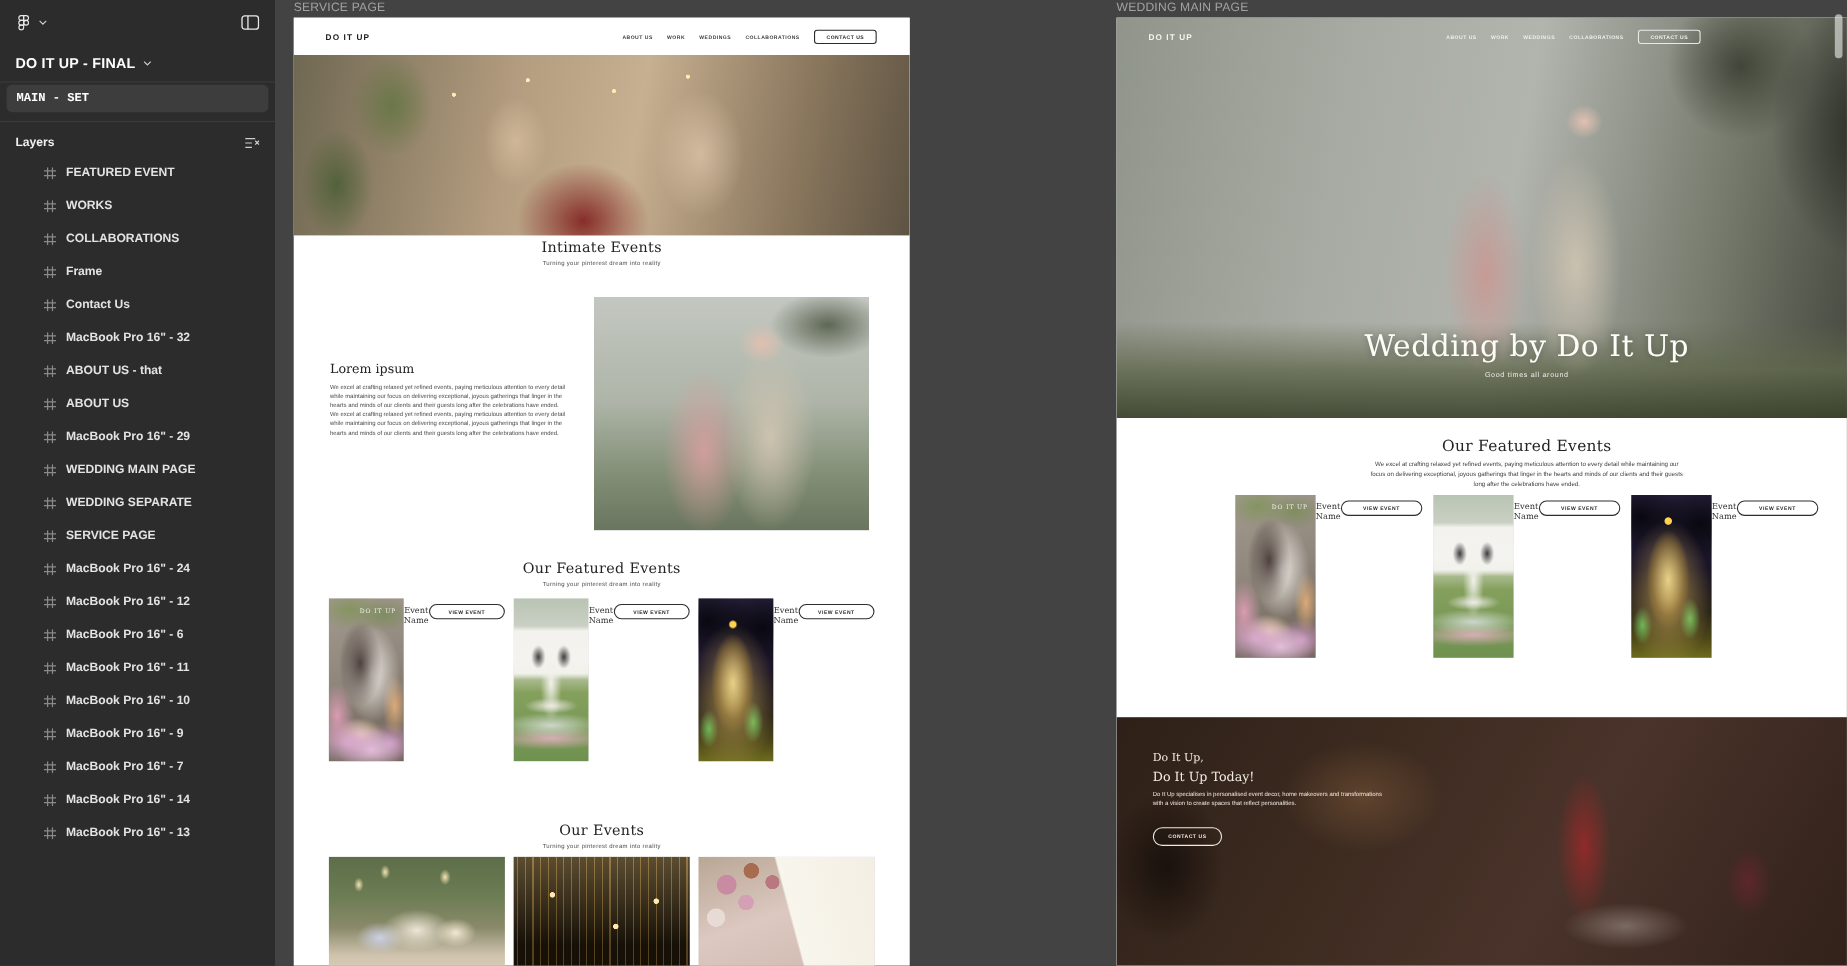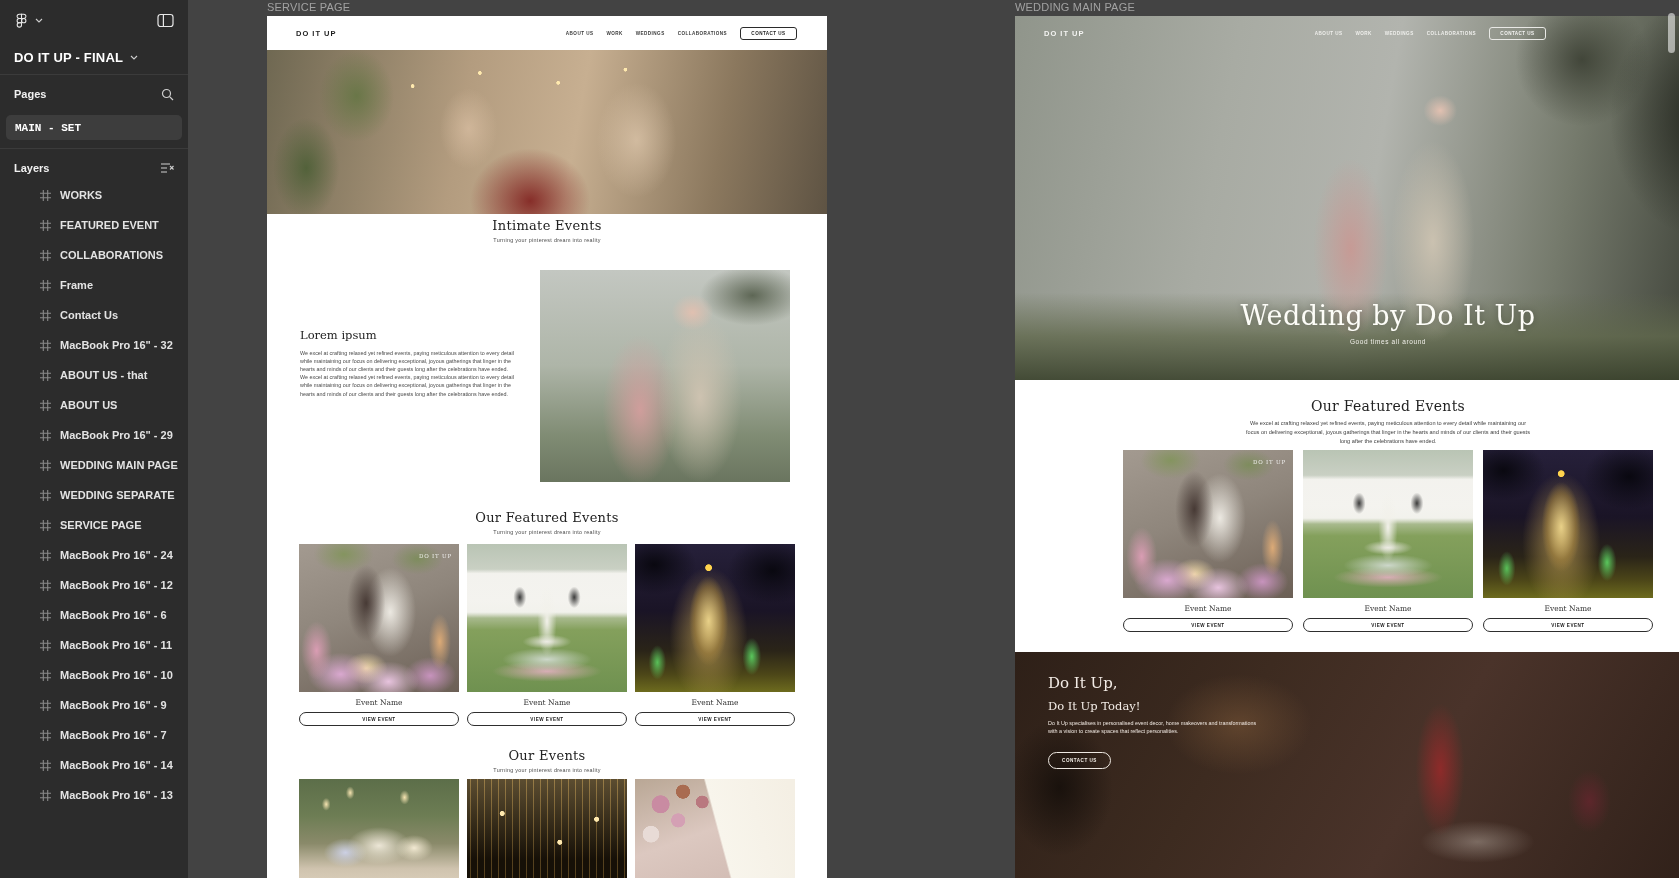--- a/index.html
+++ b/index.html
@@ -1,21 +1,21 @@
 <!DOCTYPE html>
 <html><head>
 <meta charset="utf-8">
 <style>
   * { margin:0; padding:0; box-sizing:border-box; }
   html,body { width:1679px; height:878px; overflow:hidden; background:#434343;
               font-family:"Liberation Sans", sans-serif; }
   .app { position:relative; width:1679px; height:878px; }
 
   
-  .sidebar { position:absolute; left:0; top:0; width:188px; height:878px;
+  .sidebar { position:absolute; left:0; top:0; width:250px; height:878px;
              background:#2c2c2c; color:#e8e8e8; z-index:5; display:flex; flex-direction:column; }
   .sb-top { height:40px; display:flex; align-items:center; padding:0 14px; }
   .sb-top .grow { flex:1; }
   .icon-btn { display:inline-flex; align-items:center; justify-content:center; cursor:pointer; }
   .figma-chev { margin-left:6px; }
   .sb-file { height:34px; display:flex; align-items:center; padding:0 14px; gap:7px;
              font-size:13px; font-weight:700; letter-spacing:.2px; color:#ffffff; }
   .sb-div { border-top:1px solid #3b3b3b; }
   .sec-head { height:38px; display:flex; align-items:center; padding:0 14px;
               font-size:11px; font-weight:700; color:#f1f1f1; }
@@ -151,21 +151,21 @@
   
   .svc-hero { position:absolute; left:0; top:34px; width:100%; height:164px; }
   .portrait { position:absolute; left:273px; top:254px; width:250px; height:212px; }
   .lorem { position:absolute; left:33px; top:300px; width:214px; }
   .lorem h3 { font-size:11.5px; color:#222;margin-top:12px; }
   .lorem p { margin-top:7px; font-size:5.4px; line-height:1.5; color:#4a4a4a; }
 
   .cards-row { position:absolute; display:flex; }
   .svc-cards { left:32px; top:528px; width:496px; gap:8px; }
   .wed-cards { left:108px; top:434px; width:530px; gap:10px; }
-  .card { flex:1; display:flex; flex-direction:column; }
+  .card { flex:1; display:flex; flex-direction:row; }
   .card-img { width:100%; height:148px; position:relative; }
   .wm { position:absolute; right:7px; top:9px; font-size:5.5px; letter-spacing:.8px;
         color:rgba(255,255,255,.85); font-family:"DejaVu Serif", serif; }
   .card-name { margin-top:6px; text-align:center; font-size:7.5px; color:#333;
                font-family:"DejaVu Serif", serif; }
   .pill-btn { margin-top:5px; height:14px; width:100%; border:0.8px solid #2e2e2e;
               border-radius:7px; background:#fff; font-size:4.6px; font-weight:700;
               letter-spacing:.5px; color:#222; cursor:pointer;
               font-family:"Liberation Sans", sans-serif; }
 
@@ -174,21 +174,21 @@
 
   
   .wed-hero { position:absolute; left:0; top:0; width:100%; height:364px; }
   .wed-hero-title { top:284px; font-size:27px; color:#fdfdf8; letter-spacing:.5px;
                     text-shadow:0 0 6px rgba(0,0,0,.25); }
   .wed-hero-sub { top:322px; font-size:6.5px; color:#f0efe9; letter-spacing:.6px; }
   .wfeat-title { top:382px; font-size:14px; }
   .wfeat-body { position:absolute; left:230px; top:403px; width:286px; text-align:center;
                 font-size:5.6px; line-height:1.6; color:#3f3f3f; }
   .cta { position:absolute; left:0; top:636px; width:100%; height:226px; }
-  .cta-t1 { position:absolute; left:33px; top:22px; font-size:15px; color:#f3ece6; }
+  .cta-t1 { position:absolute; left:33px; top:32px; font-size:10px; color:#f3ece6; }
   .cta-t2 { position:absolute; left:33px; top:47px; font-size:11.5px; color:#f3ece6; }
   .cta-body { position:absolute; left:33px; top:67px; width:218px; font-size:5.4px;
               line-height:1.55; color:#efe7e0; }
   .cta-btn { position:absolute; left:33px; top:100px; width:63px; height:17px;
              border:0.9px solid #efe9e2; border-radius:9px; background:transparent;
              color:#f4efe8; font-size:4.6px; font-weight:700; letter-spacing:.5px; cursor:pointer;
              font-family:"Liberation Sans", sans-serif; }
 
   .scroll-thumb { position:absolute; right:4px; top:13px; width:7px; height:40px;
                   border-radius:4px; background:rgba(255,255,255,.55); z-index:9; }
@@ -224,59 +224,49 @@
     </div>
     <div class="sb-file">
       <span>DO IT UP - FINAL</span>
       <span class="icon-btn">
         <svg width="8" height="5" viewBox="0 0 8 5" fill="none" stroke="#cfcfcf" stroke-width="1.1">
             <path d="M1 1l3 3 3-3"></path>
           </svg>
       </span>
     </div>
     <div class="sb-div"></div>
-    <div class="sec-head">
-      <span>Pages</span>
-        <span class="grow"></span>
-      <span class="icon-btn">
-        <svg width="13" height="13" viewBox="0 0 13 13" fill="none" stroke="#cfcfcf" stroke-width="1.2">
-          <circle cx="5.5" cy="5.5" r="4"></circle>
-            <line x1="8.6" y1="8.6" x2="12" y2="12"></line>
-        </svg>
-      </span>
-    </div>
     <div class="page-row">MAIN - SET</div>
     <div class="sb-div"></div>
     <div class="sec-head">
       <span>Layers</span>
         <span class="grow"></span>
       <span class="icon-btn">
         <svg width="14" height="12" viewBox="0 0 14 12" fill="none" stroke="#cfcfcf" stroke-width="1.1">
           <path d="M1 2h9M1 6h6M1 10h6"></path>
             <path d="M10 4l3.5 3.5M13.5 4L10 7.5"></path>
         </svg>
       </span>
     </div>
     <div class="layers-wrap">
       <div class="layer-list" id="layer-list">
           <div class="layer-row">
             <span class="licon">
               <svg width="11" height="11" viewBox="0 0 10 10">
                 <path d="M3 0v10M7 0v10M0 3h10M0 7h10" stroke="#8a8a8a" stroke-width="1" fill="none"></path>
               </svg>
             </span>
+            <span class="lname">FEATURED EVENT</span>
+          </div>
+          <div class="layer-row">
+            <span class="licon">
+              <svg width="11" height="11" viewBox="0 0 10 10">
+                <path d="M3 0v10M7 0v10M0 3h10M0 7h10" stroke="#8a8a8a" stroke-width="1" fill="none"></path>
+              </svg>
+            </span>
             <span class="lname">WORKS</span>
-          </div>
-          <div class="layer-row">
-            <span class="licon">
-              <svg width="11" height="11" viewBox="0 0 10 10">
-                <path d="M3 0v10M7 0v10M0 3h10M0 7h10" stroke="#8a8a8a" stroke-width="1" fill="none"></path>
-              </svg>
-            </span>
-            <span class="lname">FEATURED EVENT</span>
           </div>
           <div class="layer-row">
             <span class="licon">
               <svg width="11" height="11" viewBox="0 0 10 10">
                 <path d="M3 0v10M7 0v10M0 3h10M0 7h10" stroke="#8a8a8a" stroke-width="1" fill="none"></path>
               </svg>
             </span>
             <span class="lname">COLLABORATIONS</span>
           </div>
           <div class="layer-row">

